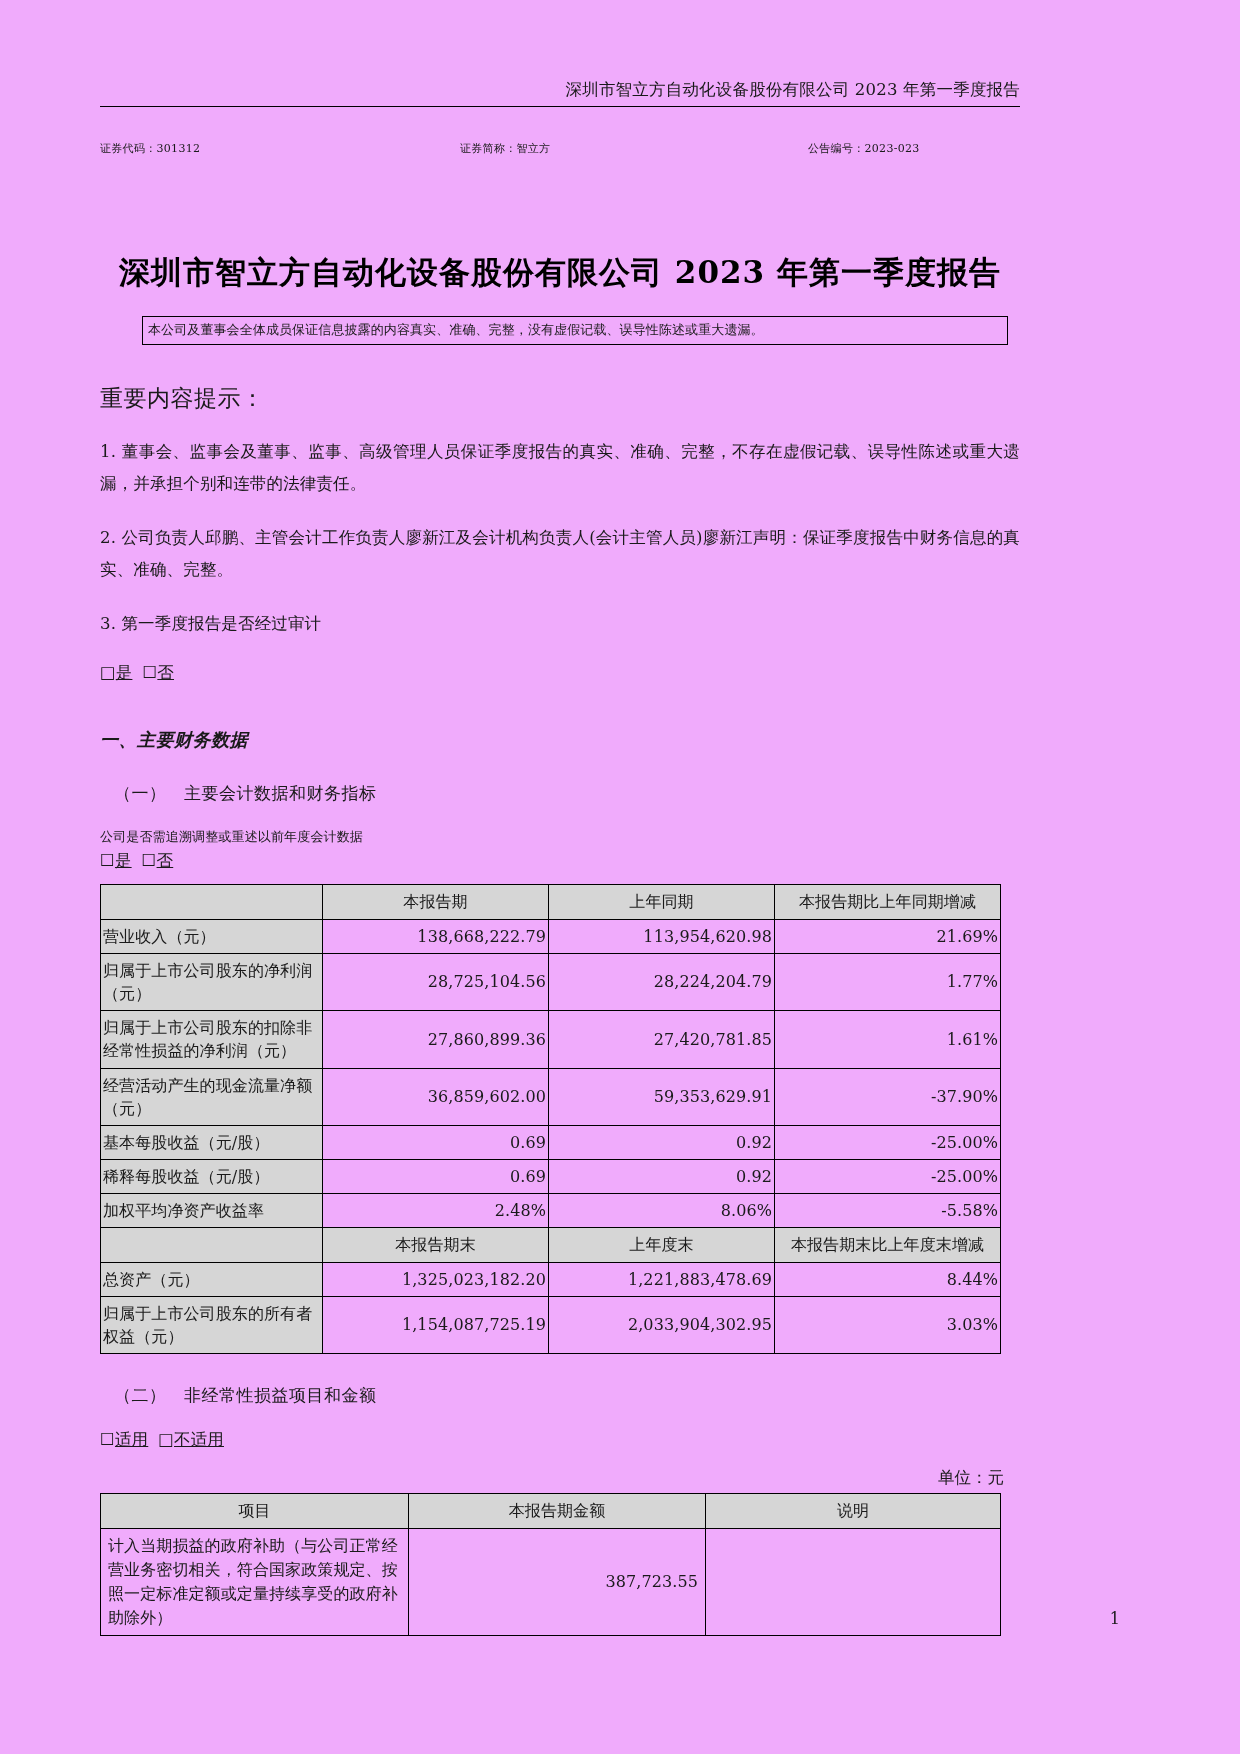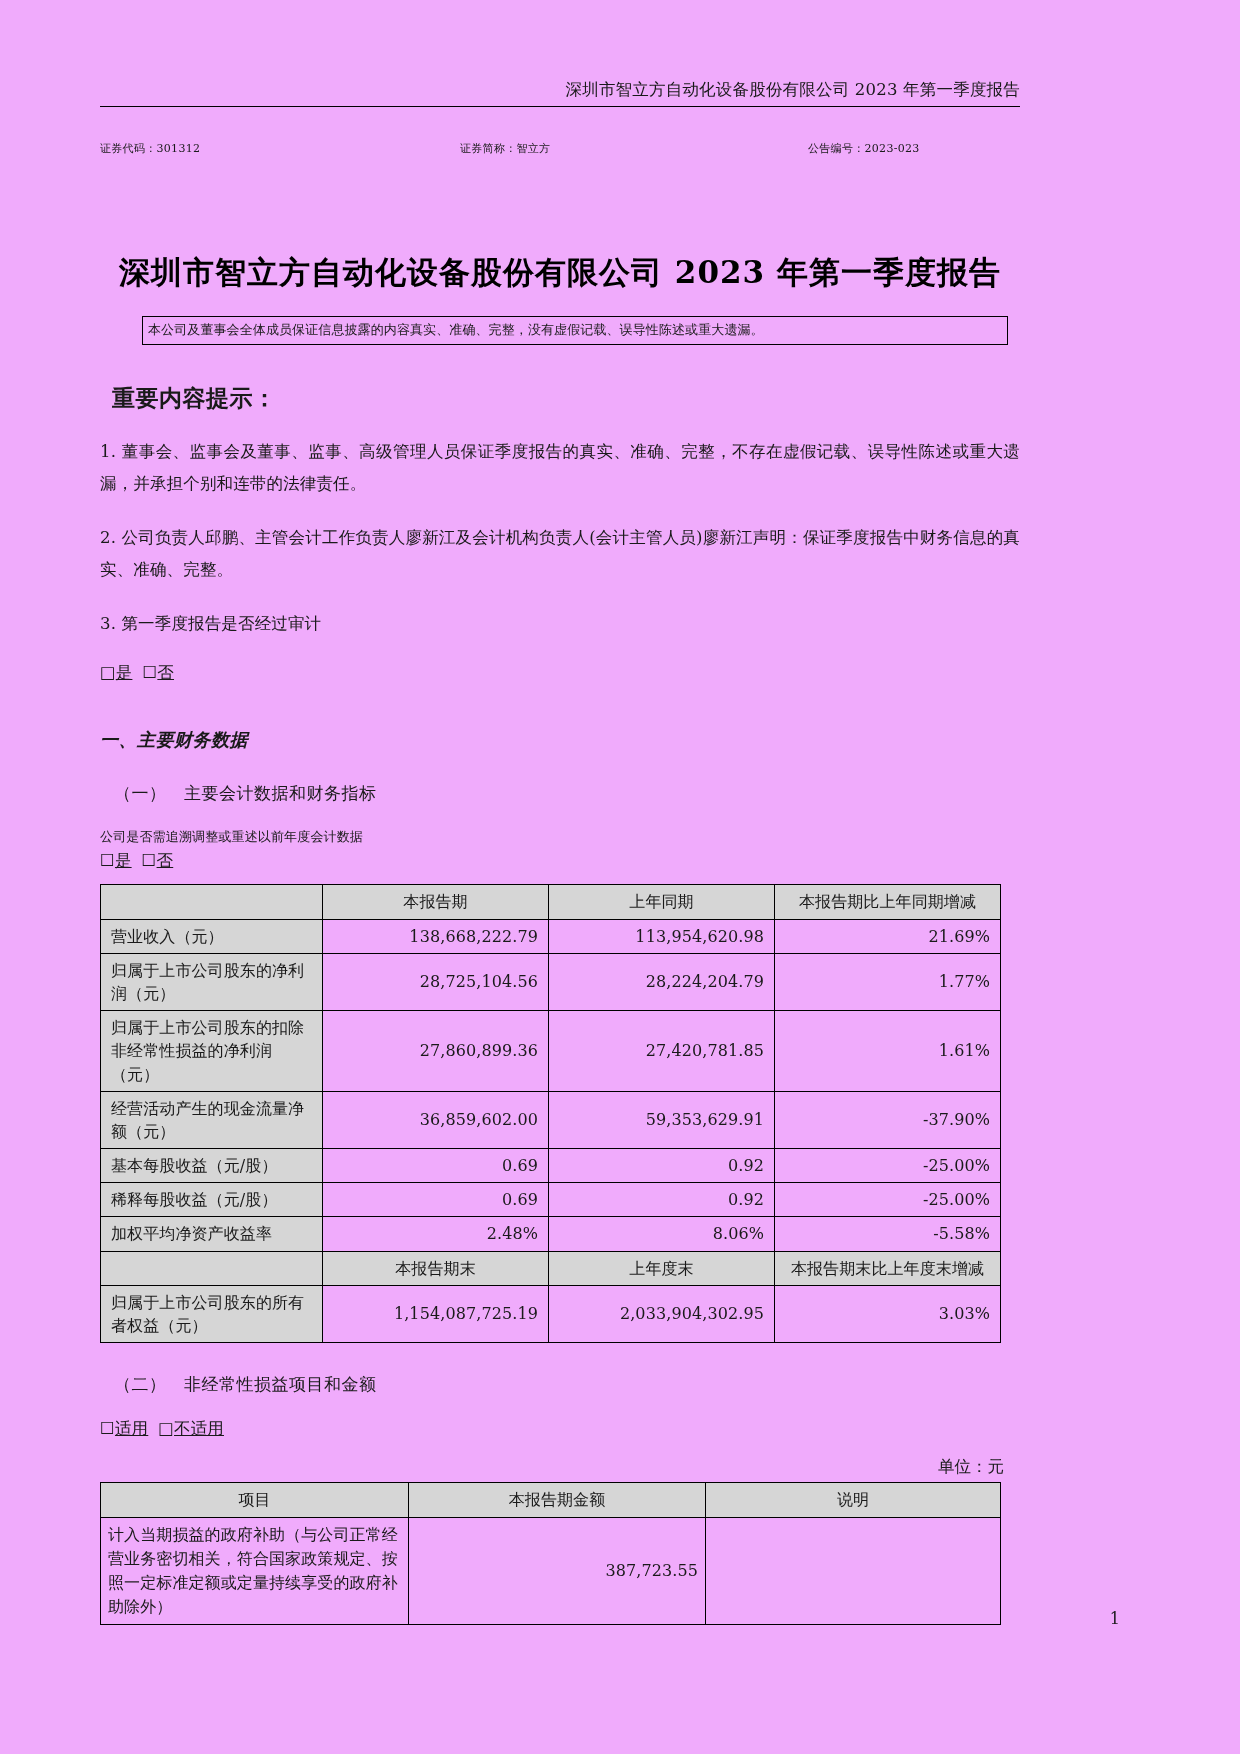--- a/index.html
+++ b/index.html
@@ -69,23 +69,22 @@
     line-height: 1.5;
     letter-spacing: 0.1px;
     white-space: nowrap;
     overflow: hidden;
   }
 
   
   .h-important {
     margin-top: 38px;
     font-size: 23px;
-    font-weight: bold;
+    font-weight: normal;
     letter-spacing: 0.5px;
-    margin-left: 12px;
   }
   .h1-section {
     margin-top: 44px;
     font-size: 18px;
     font-weight: bold;
     letter-spacing: 0.5px;
     font-style: italic;
   }
   .h2-section {
     margin-top: 30px;
@@ -136,21 +135,21 @@
   
   table.fin {
     border-collapse: collapse;
     width: 900px;
     margin-top: 12px;
     table-layout: fixed;
     font-size: 16px;
   }
   table.fin td, table.fin th {
     border: 1px solid #000;
-    padding: 5px 10px;
+    padding: 5px 2px;
     vertical-align: middle;
     font-weight: normal;
     letter-spacing: 0.1px;
     line-height: 1.45;
   }
   .shade { background: #d6d6d6; }
   .ctr { text-align: center; }
   .lft { text-align: left; }
   .num {
     text-align: right;
@@ -282,20 +281,26 @@
           <td class="num">-5.58%</td>
         </tr>
 
         <tr>
           <td class="shade"></td>
           <td class="shade ctr">本报告期末</td>
           <td class="shade ctr">上年度末</td>
           <td class="shade ctr">本报告期末比上年度末增减</td>
         </tr>
 
+        <tr>
+          <td class="shade lft">总资产（元）</td>
+          <td class="num">1,325,023,182.20</td>
+          <td class="num">1,221,883,478.69</td>
+          <td class="num">8.44%</td>
+        </tr>
 
         <tr>
           <td class="shade lft">归属于上市公司股东的所有者权益（元）</td>
           <td class="num">1,154,087,725.19</td>
           <td class="num">2,033,904,302.95</td>
           <td class="num">3.03%</td>
         </tr>
       </tbody>
     </table>
 

